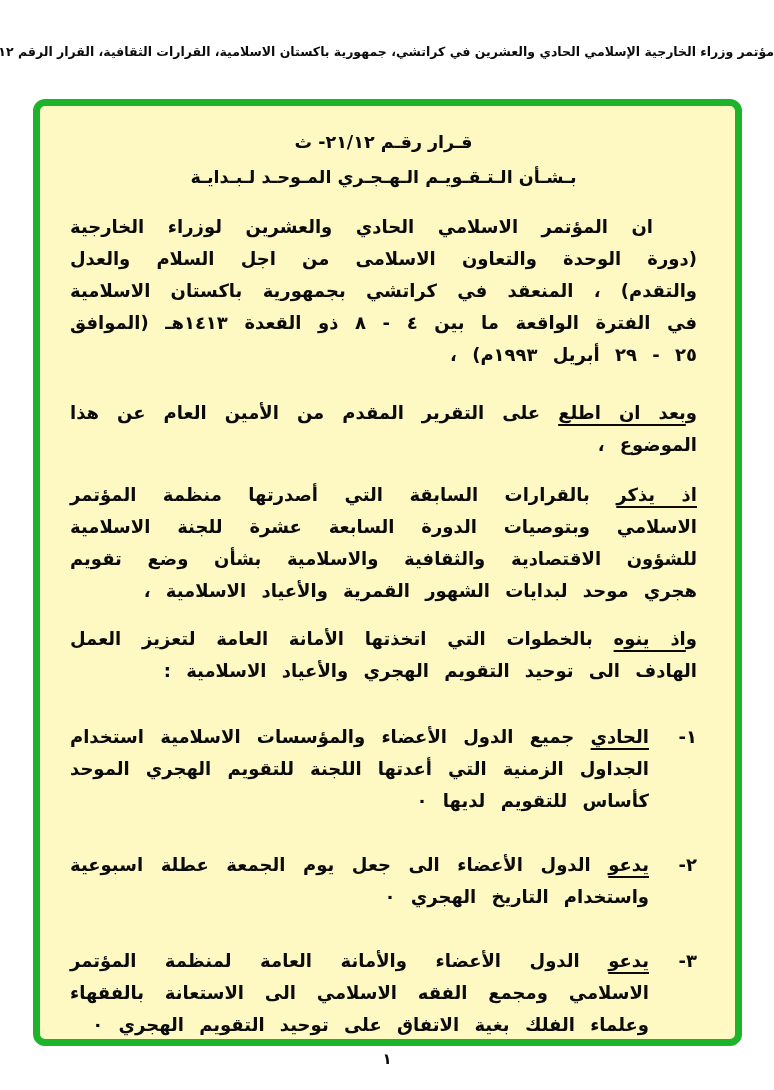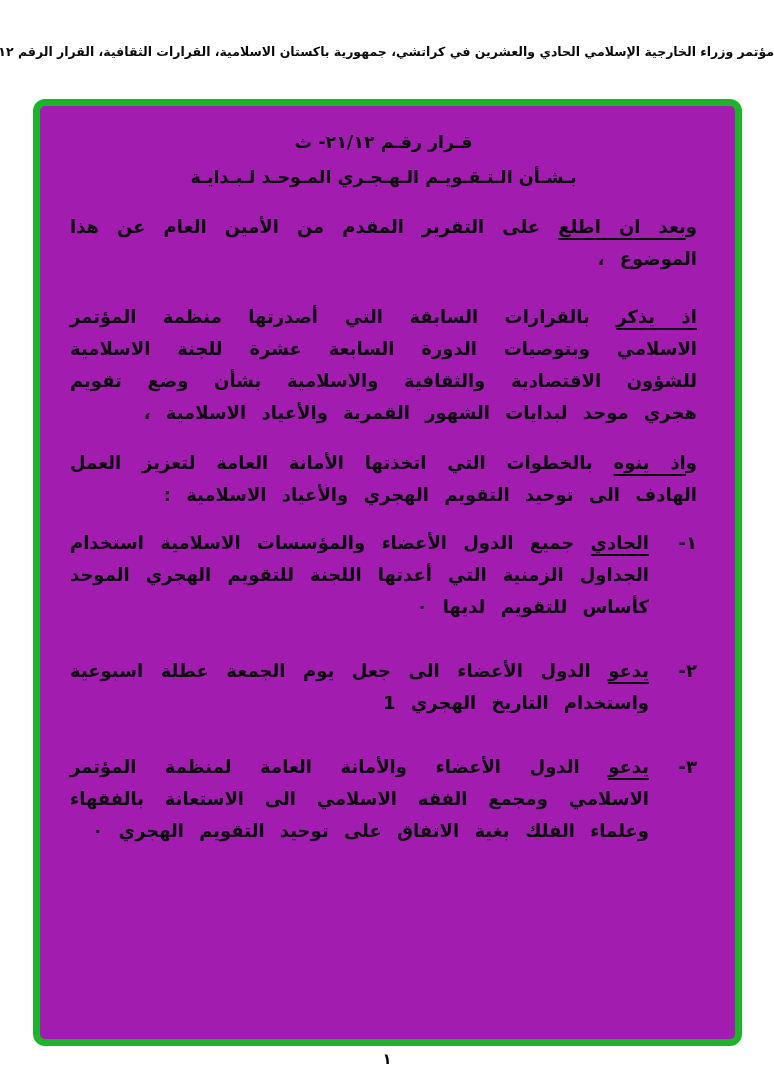--- a/index.html
+++ b/index.html
@@ -7,39 +7,39 @@
     position:relative;width:774px;height:1090px;background:#ffffff;overflow:hidden;
     font-family:"DejaVu Sans",sans-serif;color:#0b0b0b;
   }
   
   .src-header{position:absolute;top:44px;left:0;right:0;text-align:center;direction:rtl;}
   .src-line1{font-size:12.5px;font-weight:bold;white-space:nowrap;letter-spacing:0px;}
   .src-line2{font-size:10.5px;font-weight:bold;margin-top:7px;}
   
   .frame{
     position:absolute;left:33px;top:99px;width:709px;height:947px;box-sizing:border-box;
-    border:7px solid #1db32a;border-radius:12px;background:#a21caf;
+    border:7px solid #1db32a;border-radius:12px;background:#fef9c3;
   }
   .doc{direction:rtl;padding:26px 38px 0 30px;}
   
   .title{text-align:center;font-weight:bold;font-size:17.5px;margin-bottom:24px;}
   .tline{
     display:block;margin-bottom:15px;
     text-decoration:underline;text-decoration-thickness:1.6px;text-underline-offset:6px;
   }
   .tline > span{display:inline-block;}
   
   .para{
     font-size:18px;font-weight:bold;line-height:32px;margin:0 0 16px 0;
     text-align:justify;word-spacing:9px;
   }
   .para.indent{text-indent:44px;}
   #paras .para:nth-child(1){margin-bottom:26px;}
   #paras .para:nth-child(2){margin-bottom:18px;}
-  #paras .para:nth-child(4){margin-bottom:16px;}
+  #paras .para:nth-child(4){margin-bottom:34px;}
   
   #items{margin:0;padding:0;list-style:none;}
   .item{display:flex;font-size:18px;font-weight:bold;line-height:32px;margin-bottom:32px;}
   .inum{flex:0 0 48px;width:48px;}
   .ibody{flex:1;text-align:justify;word-spacing:9px;}
   
   .u{text-decoration:underline;text-decoration-thickness:1.6px;text-underline-offset:5px;}
   
   .pagenum{
     position:absolute;top:1050px;left:0;right:0;text-align:center;
@@ -55,32 +55,33 @@
     <div class="src-line1">مؤتمر وزراء الخارجية الإسلامي الحادي والعشرين في كراتشي، جمهورية باكستان الاسلامية، القرارات الثقافية، القرار الرقم ٢١/١٢-ث</div>
   </div>
 
   <div class="frame" style="border-color: rgb(29, 179, 42);">
     <div class="doc">
       <div class="title" id="title">
           <span class="tline"><span>قـرار رقـم ٢١/١٢- ث</span></span>
           <span class="tline"><span>بـشـأن الـتـقـويـم الـهـجـري المـوحـد لـبـدايـة</span></span>
         </div>
       <div id="paras">
+          <p class="para indent"><span>ان المؤتمر الاسلامي الحادي والعشرين لوزراء الخارجية (دورة الوحدة والتعاون الاسلامى من اجل السلام والعدل والتقدم) ، المنعقد في كراتشي بجمهورية باكستان الاسلامية في الفترة الواقعة ما بين ٤ - ٨ ذو القعدة ١٤١٣هـ (الموافق ٢٥ - ٢٩ أبريل ١٩٩٣م) ،</span></p>
           <p class="para"><span>و</span><span class="u">بعد ان اطلع</span><span> على التقرير المقدم من الأمين العام عن هذا الموضوع ،</span></p>
           <p class="para"><span class="u">اذ يذكر</span><span> بالقرارات السابقة التي أصدرتها منظمة المؤتمر الاسلامي وبتوصيات الدورة السابعة عشرة للجنة الاسلامية للشؤون الاقتصادية والثقافية والاسلامية بشأن وضع تقويم هجري موحد لبدايات الشهور القمرية والأعياد الاسلامية ،</span></p>
           <p class="para"><span>و</span><span class="u">اذ ينوه</span><span> بالخطوات التي اتخذتها الأمانة العامة لتعزيز العمل الهادف الى توحيد التقويم الهجري والأعياد الاسلامية :</span></p>
         </div>
       <div id="items">
           <div class="item">
             <span class="inum">١-</span>
             <span class="ibody"><span class="u">الحادي</span><span> جميع الدول الأعضاء والمؤسسات الاسلامية استخدام الجداول الزمنية التي أعدتها اللجنة للتقويم الهجري الموحد كأساس للتقويم لديها ٠</span></span>
           </div>
           <div class="item">
             <span class="inum">٢-</span>
-            <span class="ibody"><span class="u">يدعو</span><span> الدول الأعضاء الى جعل يوم الجمعة عطلة اسبوعية واستخدام التاريخ الهجري 1</span></span>
+            <span class="ibody"><span class="u">يدعو</span><span> الدول الأعضاء الى جعل يوم الجمعة عطلة اسبوعية واستخدام التاريخ الهجري ٠</span></span>
           </div>
           <div class="item">
             <span class="inum">٣-</span>
             <span class="ibody"><span class="u">يدعو</span><span> الدول الأعضاء والأمانة العامة لمنظمة المؤتمر الاسلامي ومجمع الفقه الاسلامي الى الاستعانة بالفقهاء وعلماء الفلك بغية الاتفاق على توحيد التقويم الهجري ٠</span></span>
           </div>
         </div>
     </div>
   </div>
 
   <div class="pagenum">١</div>

